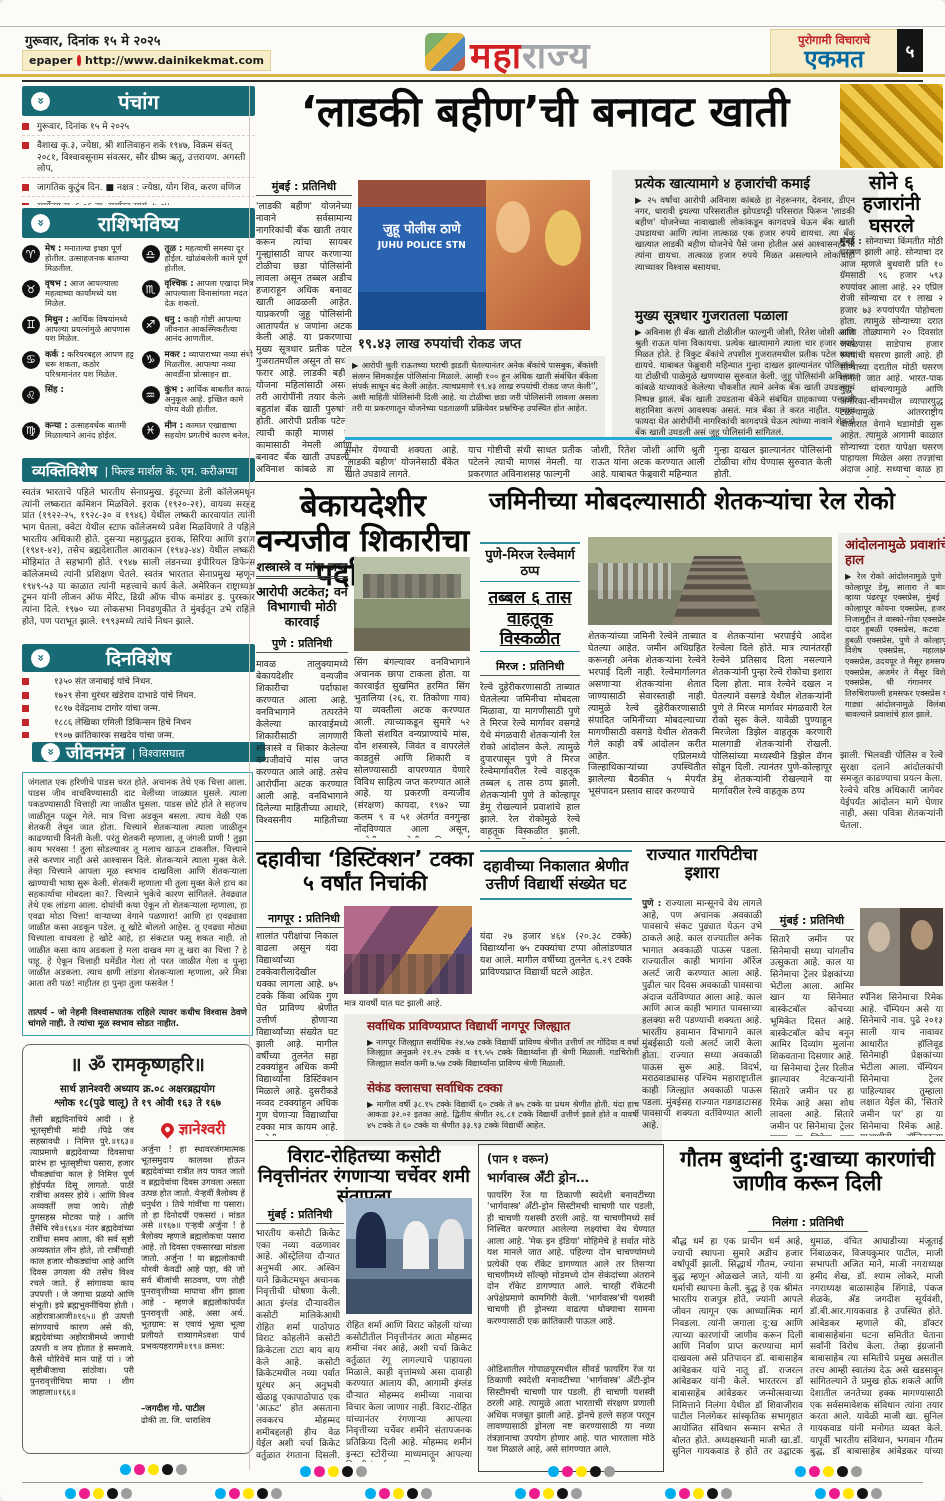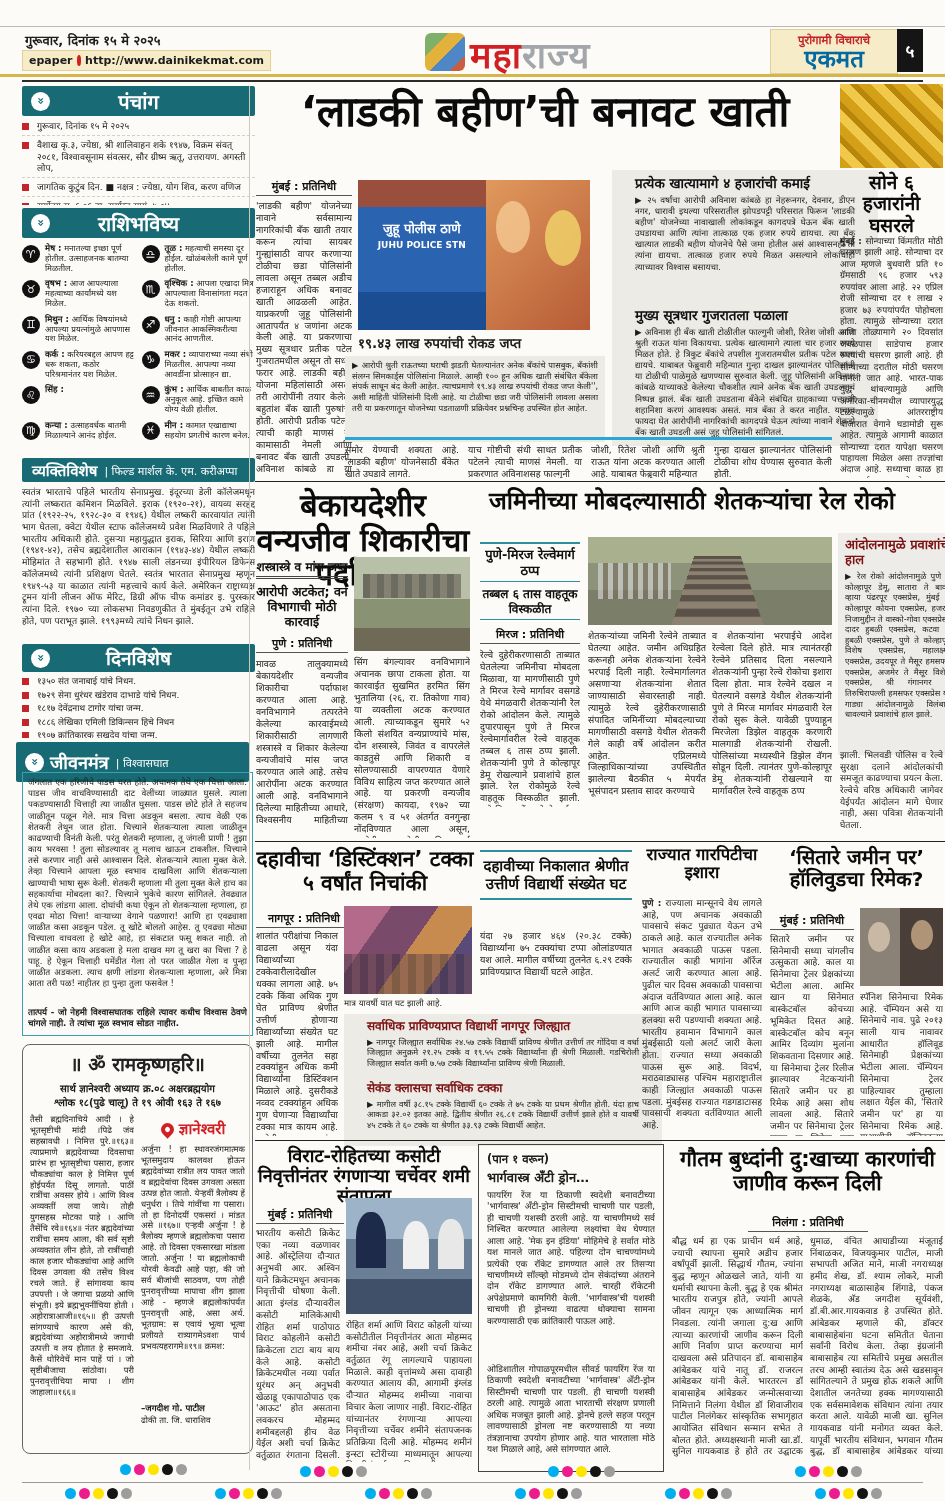--- a/index.html
+++ b/index.html
@@ -1,29 +1,29 @@
 <!DOCTYPE html>
 <html><head>
 <meta charset="utf-8">
 <style>
   html,body{margin:0;padding:0;background:#e8e8e4;font-family:"DejaVu Sans",sans-serif;}
-  #page{position:relative;width:945px;height:1501px;background:#fcfbf7;margin:0 auto;overflow:hidden;color:#1c1c1c;}
+  #page{position:relative;width:945px;height:1501px;background:#fcfbf7;margin:0 auto;overflow:hidden;color:#1c1c1c;border-radius:6px;}
   .abs{position:absolute;}
   .hr{position:absolute;background:#222;}
   .body{font-size:9.5px;line-height:1.3;text-align:justify;overflow:hidden;color:#1d1d1d;}
   .headline{font-weight:bold;color:#0b0b0b;text-align:center;line-height:1.12;}
   .byline{font-weight:bold;text-align:center;font-size:11px;color:#111;border-bottom:1px solid #555;padding-bottom:2px;}
   .kicker{font-weight:bold;text-align:center;color:#101010;line-height:1.2;}
   .teal-head{position:absolute;background:#186b75;color:#fff;display:flex;align-items:center;justify-content:center;font-weight:bold;border-radius:2px;}
   .chev{position:absolute;left:9px;width:19px;height:19px;background:#fff;border-radius:50%;color:#186b75;display:flex;align-items:center;justify-content:center;font-size:12px;font-weight:bold;}
   .chev span{display:inline-block;transform:rotate(90deg);line-height:1;}
   .teal-sub{font-weight:normal;font-size:11px;margin-left:7px;}
   .list-item{position:relative;padding-left:15px;font-size:9px;line-height:1.25;margin-bottom:4px;border-bottom:1px dashed #d8cfc2;padding-bottom:3px;}
   .sq{position:absolute;left:0;top:2px;width:7px;height:7px;background:#c3262a;}
-  .din-item{position:relative;padding-left:15px;font-size:8.8px;line-height:1.2;margin-bottom:3px;}
+  .din-item{position:relative;padding-left:32px;font-size:8.8px;line-height:1.2;margin-bottom:3px;}
   .rashi-grid{display:grid;grid-auto-flow:column;grid-template-rows:repeat(6,1fr);grid-template-columns:1fr 1fr;gap:2px 6px;}
   .rashi-cell{display:flex;gap:5px;overflow:hidden;}
   .rashi-ic{flex:0 0 18px;height:18px;border-radius:50%;background:#111;color:#fff;font-size:11px;display:flex;align-items:center;justify-content:center;margin-top:2px;}
   .rashi-tx{font-size:8.2px;line-height:1.2;}
   .rashi-tx b{font-size:8.6px;}
   .graybox{position:absolute;background:#ecebe6;padding:6px 23px;overflow:hidden;}
   .graybox .bt{font-weight:bold;font-size:13.5px;color:#101010;margin-bottom:3px;line-height:1.15;}
   .graybox .bb{font-size:8.6px;line-height:1.3;text-align:justify;}
   .maroon{color:#7c1212!important;}
   .ph{position:absolute;overflow:hidden;background:#999;}
@@ -143,21 +143,21 @@
   </div>
   <div class="abs" style="left:22px;top:676px;width:233px;height:62px;overflow:hidden;">
     <div class="din-item"><span class="sq"></span><span>१३५० संत जनाबाई यांचे निधन.</span></div>
     <div class="din-item"><span class="sq"></span><span>१७२९ सेना धुरंधर खंडेराव दाभाडे यांचे निधन.</span></div>
     <div class="din-item"><span class="sq"></span><span>१८१७ देवेंद्रनाथ टागोर यांचा जन्म.</span></div>
     <div class="din-item"><span class="sq"></span><span>१८८६ लेखिका एमिली डिकिन्सन हिचे निधन</span></div>
     <div class="din-item"><span class="sq"></span><span>१९०७ क्रांतिकारक सुखदेव यांचा जन्म.</span></div>
 
   </div>
 
-  <div class="teal-head" style="left:16px;top:742px;width:233px;height:40px;font-size:18px;justify-content:flex-start;padding-left:34px;box-sizing:border-box;">
+  <div class="teal-head" style="left:32px;top:742px;width:233px;height:20px;font-size:18px;justify-content:flex-start;padding-left:34px;box-sizing:border-box;">
     <span class="chev">
         <span>»</span>
       </span>
     <span>जीवनमंत्र</span>
     <span class="teal-sub">| विश्वासघात</span>
   </div>
   <div class="abs" style="left:22px;top:772px;width:231px;height:264px;border:1px solid #3aa0b0;padding:4px 5px;box-sizing:border-box;overflow:hidden;">
     <div class="body" style="font-size:8.6px;height:228px;">जंगलात एक हरिणीचे पाडस चरत होते. अचानक तेथे एक चित्ता आला. पाडस जीव वाचविण्यासाठी दाट वेलींच्या जाळ्यात घुसले. त्याला पकडण्यासाठी चित्ताही त्या जाळीत घुसला. पाडस छोटे होते ते सहजच जाळीतून पळून गेले. मात्र चित्ता अडकून बसला. त्याच वेळी एक शेतकरी तेथून जात होता. चित्त्याने शेतकऱ्याला त्याला जाळीतून काढण्याची विनंती केली. परंतु शेतकरी म्हणाला, तू जंगली प्राणी ! तुझा काय भरवसा ! तुला सोडल्यावर तू मलाच खाऊन टाकशील. चित्त्याने तसे करणार नाही असे आश्वासन दिले. शेतकऱ्याने त्याला मुक्त केले. तेव्हा चित्त्याने आपला मूळ स्वभाव दाखविला आणि शेतकऱ्याला खाण्याची भाषा सुरू केली. शेतकरी म्हणाला मी तुला मुक्त केले हाच का सहकार्याचा मोबदला का?. चित्त्याने भुकेचे कारण सांगितले. तेवढ्यात तेथे एक लांडगा आला. दोघांची कथा ऐकून तो शेतकऱ्याला म्हणाला, हा एवढा मोठा चित्ता! वाऱ्याच्या वेगाने पळणारा! आणि हा एवढ्याशा जाळीत कसा अडकून पडेल. तू खोटे बोलतो आहेस. तू एवढ्या मोठ्या चित्त्याला वाचवला हे खोटे आहे, हा संकटात फसू शकत नाही. तो जाळीत कसा काय अडकला हे मला दाखव मग तू खरा का चित्ता ? हे पाहू. हे ऐकून चित्ताही घमेंडीत गेला तो परत जाळीत गेला व पुन्हा जाळीत अडकला. त्याच क्षणी लांडगा शेतकऱ्याला म्हणाला, अरे मित्रा आता तरी पळ! नाहीतर हा पुन्हा तुला फसवेल !</div>
     <div class="body" style="font-size:8.6px;font-weight:bold;margin-top:2px;">तात्पर्य - जो नेहमी विश्वासघातक राहिले त्यावर कधीच विश्वास ठेवणे चांगले नाही. ते त्यांचा मूळ स्वभाव सोडत नाहीत.</div>
   </div>
@@ -240,21 +240,21 @@
     <div class="body" style="margin-top:5px;height:168px;font-size:9.2px;">मावळ तालुक्यामध्ये बेकायदेशीर वन्यजीव शिकारीचा पर्दाफाश करण्यात आला आहे. वनविभागाने तत्परतेने केलेल्या कारवाईमध्ये शिकारीसाठी लागणारी शस्त्रास्त्रे व शिकार केलेल्या वन्यजीवांचे मांस जप्त करण्यात आले आहे. तसेच आरोपींना अटक करण्यात आली आहे. वनविभागाने दिलेल्या माहितीच्या आधारे, विश्वसनीय माहितीच्या आधारे मंगळवार दि. १३ मे मावळ तालुक्यातील तिकोणा गावाच्या हद्दीतील</div>
   </div>
   <div class="ph" style="left:354px;top:557px;width:116px;height:94px;background:linear-gradient(#b9c0a8 0 45%,#8a9274 45% 75%,#6f6a55 75%);">
     <div style="position:absolute;left:8%;top:18%;width:84%;height:26%;background:repeating-linear-gradient(90deg,#4b4740 0 7px,#6e675c 7px 14px);opacity:.7;"></div>
   </div>
   <div class="abs body" style="left:354px;top:656px;width:116px;height:182px;font-size:9.2px;">सिंग बंगल्यावर वनविभागाने अचानक छापा टाकला होता. या कारवाईत सुखमित हरमित सिंग भुतालिया (२६, रा. तिकोणा गाव) या व्यक्तीला अटक करण्यात आली. त्याच्याकडून सुमारे ५२ किलो संशयित वन्यप्राण्यांचे मांस, दोन शस्त्रास्त्रे, जिवंत व वापरलेले काडतुसे आणि शिकारी व सोलण्यासाठी वापरण्यात येणारे विविध साहित्य जप्त करण्यात आले आहे. या प्रकरणी वन्यजीव (संरक्षण) कायदा, १९७२ च्या कलम ९ व ५१ अंतर्गत वनगुन्हा नोंदविण्यात आला असून, आरोपीला कायदेशीर प्रक्रिया पूर्ण करून माननीय न्यायालयासमोर हजर करण्यात आले आहे.</div>
 
   <div class="abs headline" style="left:446px;top:488px;width:492px;height:44px;font-size:24px;">जमिनीच्या मोबदल्यासाठी शेतकऱ्यांचा रेल रोको</div>
   <div class="abs" style="left:480px;top:542px;width:100px;">
     <div class="kicker" style="font-size:13px;border-top:2px solid #2e8f9e;border-bottom:1px solid #2e8f9e;padding:3px 0;">पुणे-मिरज रेल्वेमार्ग ठप्प</div>
-    <div class="kicker" style="font-size:12px;margin-top:5px;border-bottom:1px solid #2e8f9e;padding-bottom:3px;">तब्बल ६ तास वाहतूक विस्कळीत</div>
+    <div class="kicker" style="font-size:17px;margin-top:5px;border-bottom:1px solid #2e8f9e;padding-bottom:3px;text-decoration:underline;">तब्बल ६ तास वाहतूक विस्कळीत</div>
     <div class="byline" style="margin-top:6px;">मिरज : प्रतिनिधी</div>
     <div class="body" style="margin-top:5px;height:158px;font-size:9.2px;">रेल्वे दुहेरीकरणासाठी ताब्यात घेतलेल्या जमिनीचा मोबदला मिळावा, या मागणीसाठी पुणे ते मिरज रेल्वे मार्गावर वसगडे येथे मंगळवारी शेतकऱ्यांनी रेल रोको आंदोलन केले. त्यामुळे दुपारपासून पुणे ते मिरज रेल्वेमार्गावरील रेल्वे वाहतूक तब्बल ६ तास ठप्प झाली. शेतकऱ्यांनी पुणे ते कोल्हापूर डेमू रोखल्याने प्रवाशांचे हाल झाले. रेल रोकोमुळे रेल्वे वाहतूक विस्कळीत झाली. पुणे-मिरज-लोंढा रेल्वेमार्गाच्या दुहेरीकरणासाठी वसगडे (ता. पलूस) येथील</div>
   </div>
   <div class="ph" style="left:588px;top:537px;width:244px;height:88px;background:linear-gradient(#a8b08e 0 30%,#8d937a 30% 60%,#7b7f6a 60%);">
     <div style="position:absolute;left:40%;top:0;width:26%;height:100%;background:repeating-linear-gradient(#5a5248 0 6px,#8d8272 6px 12px);transform:perspective(80px) rotateX(40deg);"></div>
     <div style="position:absolute;left:4%;top:30%;width:30%;height:40%;background:repeating-linear-gradient(90deg,#ddd 0 5px,#7a6f5f 5px 10px);opacity:.6;"></div>
   </div>
   <div class="abs body" style="left:588px;top:630px;width:118px;height:208px;font-size:9.2px;">शेतकऱ्यांच्या जमिनी रेल्वेने ताब्यात घेतल्या आहेत. जमीन अधिग्रहित करूनही अनेक शेतकऱ्यांना रेल्वेने भरपाई दिली नाही. रेल्वेमार्गालगत असणाऱ्या शेतकऱ्यांना शेतात जाण्यासाठी सेवारस्ताही नाही. त्यामुळे रेल्वे दुहेरीकरणासाठी संपादित जमिनींच्या मोबदल्याच्या मागणीसाठी वसगडे येथील शेतकरी गेले काही वर्षे आंदोलन करीत आहेत. एप्रिलमध्ये जिल्हाधिकाऱ्यांच्या उपस्थितीत झालेल्या बैठकीत ५ मेपर्यंत भूसंपादन प्रस्ताव सादर करण्याचे</div>
   <div class="abs body" style="left:712px;top:630px;width:120px;height:208px;font-size:9.2px;">व शेतकऱ्यांना भरपाईचे आदेश रेल्वेला दिले होते. मात्र त्यानंतरही रेल्वेने प्रतिसाद दिला नसल्याने शेतकऱ्यांनी पुन्हा रेल्वे रोकोचा इशारा दिला होता. मात्र रेल्वेने दखल न घेतल्याने वसगडे येथील शेतकऱ्यांनी पुणे ते मिरज मार्गावर मंगळवारी रेल रोको सुरू केले. यावेळी पुण्याहून मिरजेला डिझेल वाहतूक करणारी मालगाडी शेतकऱ्यांनी रोखली. पोलिसांच्या मध्यस्थीने डिझेल वॅगन सोडून दिली. त्यानंतर पुणे-कोल्हापूर डेमू शेतकऱ्यांनी रोखल्याने या मार्गावरील रेल्वे वाहतूक ठप्प</div>
 
@@ -281,21 +281,20 @@
     <div class="bt maroon" style="font-size:12px;">सेकंड क्लासचा सर्वाधिक टक्का</div>
     <div class="bb" style="font-size:8.2px;">▶ मागील वर्षी ३८.१५ टक्के विद्यार्थी ६० टक्के ते ७५ टक्के या प्रथम श्रेणीत होती. यंदा हाच आकडा ३२.०२ इतका आहे. द्वितीय श्रेणीत २६.८१ टक्के विद्यार्थी उत्तीर्ण झाले होते व यावर्षी ४५ टक्के ते ६० टक्के या श्रेणीत ३३.९३ टक्के विद्यार्थी आहेत.</div>
   </div>
 
   <div class="abs kicker" style="left:480px;top:850px;width:152px;font-size:15px;border-top:2px solid #2e8f9e;border-bottom:2px solid #2e8f9e;padding:5px 0;">दहावीच्या निकालात श्रेणीत उत्तीर्ण विद्यार्थी संख्येत घट</div>
   <div class="abs body" style="left:480px;top:930px;width:152px;height:78px;font-size:9.3px;">यंदा २७ हजार ४६४ (२०.३८ टक्के) विद्यार्थ्यांना ७५ टक्क्यांचा टप्पा ओलांडण्यात यश आले. मागील वर्षीच्या तुलनेत ६.२९ टक्के प्राविण्यप्राप्त विद्यार्थी घटले आहेत.</div>
 
   <div class="abs headline" style="left:642px;top:846px;width:120px;height:46px;font-size:16.5px;">राज्यात गारपिटीचा इशारा</div>
   <div class="abs body" style="left:642px;top:898px;width:120px;height:238px;font-size:9px;"><b>पुणे :</b> <span>राज्याला मान्सूनचे वेध लागले आहे, पण अचानक अवकाळी पावसाचे संकट पुढ्यात येऊन उभे ठाकले आहे. काल राज्यातील अनेक भागात अवकाळी पाऊस पडला. राज्यातील काही भागांना ऑरेंज अलर्ट जारी करण्यात आला आहे. पुढील चार दिवस अवकाळी पावसाचा अंदाज वर्तविण्यात आला आहे. काल आणि आज काही भागात पावसाच्या हलक्या सरी पडण्याची शक्यता आहे. भारतीय हवामान विभागाने काल मुंबईसाठी यलो अलर्ट जारी केला होता. राज्यात सध्या अवकाळी पाऊस सुरू आहे. विदर्भ, मराठवाड्यासह पश्चिम महाराष्ट्रातील काही जिल्ह्यांत अवकाळी पाऊस पडला. मुंबईसह राज्यात गडगडाटासह पावसाची शक्यता वर्तविण्यात आली आहे.</span></div>
 
-  <div class="abs headline" style="left:770px;top:846px;width:173px;height:60px;font-size:20px;">‘सितारे जमीन पर’ हॉलिवुडचा रिमेक?</div>
   <div class="abs byline" style="left:770px;top:912px;width:84px;">मुंबई : प्रतिनिधी</div>
   <div class="ph" style="left:860px;top:908px;width:83px;height:78px;background:linear-gradient(90deg,#8a8276 0 48%,#4a3f38 48%);">
     <div style="position:absolute;left:10%;top:18%;width:22px;height:30px;border-radius:50%;background:#c9b8a4;"></div>
     <div style="position:absolute;right:12%;top:16%;width:22px;height:30px;border-radius:50%;background:#b09478;"></div>
   </div>
   <div class="abs body" style="left:770px;top:934px;width:84px;height:202px;font-size:9px;">सितारे जमीन पर सिनेमाची सध्या चांगलीच उत्सुकता आहे. काल या सिनेमाचा ट्रेलर प्रेक्षकांच्या भेटीला आला. आमिर खान या सिनेमात बास्केटबॉल कोचच्या भूमिकेत दिसत आहे. बास्केटबॉल कोच बनून आमिर दिव्यांग मुलांना शिकवताना दिसणार आहे. या सिनेमाचा ट्रेलर रिलीज झाल्यावर नेटकऱ्यांनी सितारे जमीन पर हा रिमेक आहे असा शोध लावला आहे. सितारे जमीन पर सिनेमाचा ट्रेलर पाहून हा सिनेमा सत्य घटनेवर आधारीत आहे असे अनेकांना वाटले. पण असे नाही सितारे जमीन पर हा सिनेमा एका</div>
   <div class="abs body" style="left:860px;top:992px;width:83px;height:144px;font-size:9px;">स्पॅनिश सिनेमाचा रिमेक आहे. चॅम्पियन असे या सिनेमाचे नाव. पुढे २०१३ साली याच नावावर आधारीत हॉलिवूड सिनेमाही प्रेक्षकांच्या भेटीला आला. चॅम्पियन सिनेमाचा ट्रेलर पाहिल्यावर तुम्हाला लक्षात येईल की, 'सितारे जमीन पर' हा या सिनेमाचा रिमेक आहे. याआधीही हॉलिवूडच्या फॉरेस्ट गंप सिनेमावर आधारीत आमिरने लाल सिंह चड्ढा सिनेमा बनवला होता. 'सितारे जमीन पर' मध्ये आमिर खान आणि जेनेलिया देशमुख मुख्य भूमिकेत झळकणार आहेत.</div>
 
   <div class="hr" style="left:255px;top:1140px;width:690px;height:1px;"></div>
 

